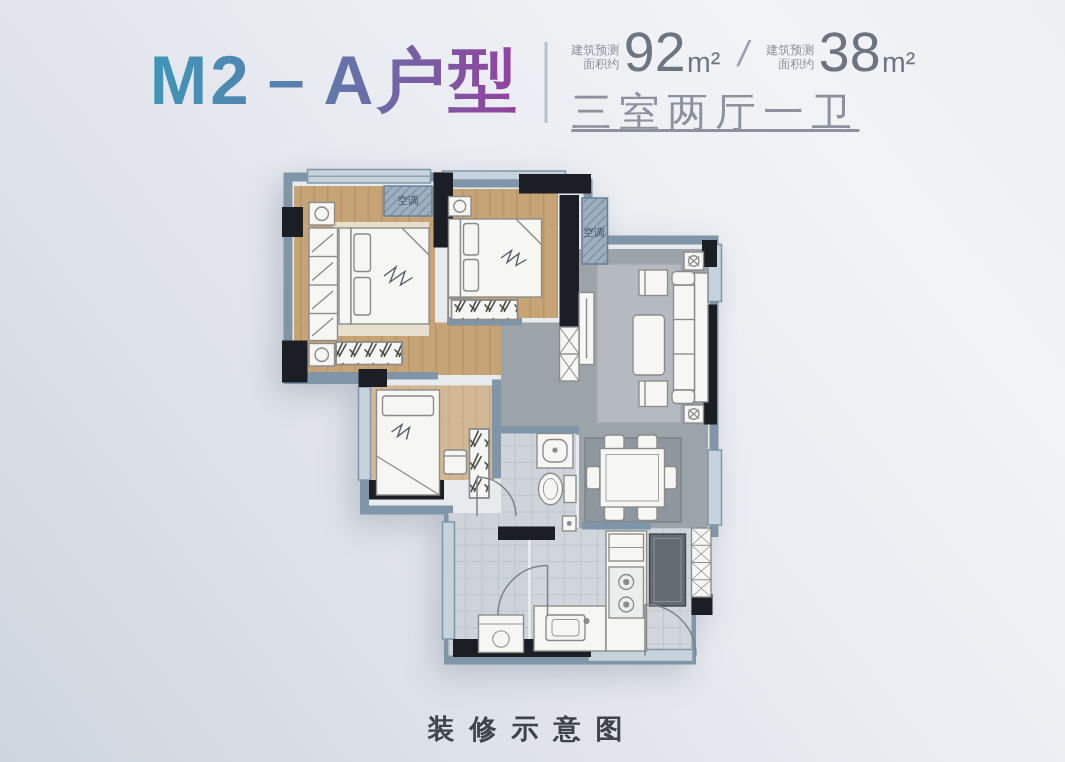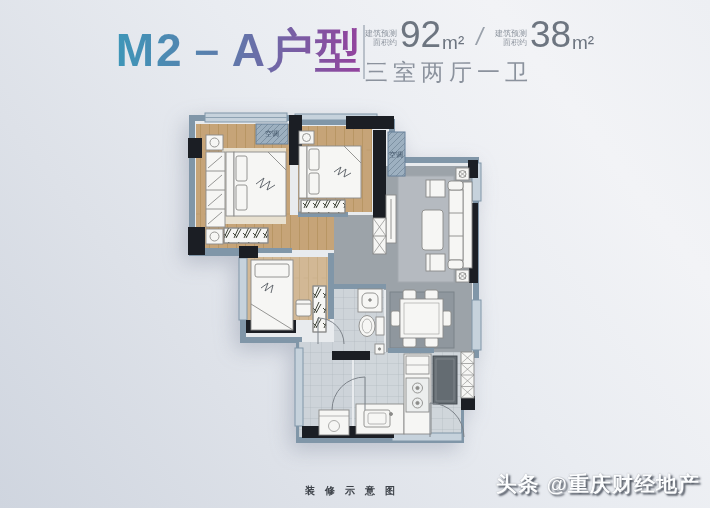--- a/index.html
+++ b/index.html
@@ -4,43 +4,43 @@
 <style>
   html,body{margin:0;padding:0;}
   #page{
     position:relative; width:710px; height:508px; overflow:hidden;
     font-family:"Liberation Sans", sans-serif;
     background:linear-gradient(52deg,#cfd5df 0%, #dde1e8 28%, #e9ecf1 55%, #f2f3f6 80%, #edeff3 100%);
   }
   
   .header{
     position:absolute; top:16px; left:0; width:100%;
-    display:flex; justify-content:center; align-items:center; 
+    display:flex; justify-content:center; align-items:center; gap:16px;
   }
   .title{
     font-size:46px; font-weight:800; letter-spacing:2px; line-height:1;
     background:linear-gradient(90deg,#3e96b8 0%, #5e7bab 45%, #94419d 100%);
     -webkit-background-clip:text; background-clip:text; color:transparent;
     padding-bottom:4px;
   }
   .divider{ width:2px; height:54px; background:#b9c0c9; }
   .specs{ display:flex; flex-direction:column; }
   .area-row{ display:flex; align-items:flex-end; color:#6d7580;justify-content:space-between; }
   .area-label{ display:flex; flex-direction:column; align-items:flex-end;
     font-size:8px; line-height:1.2; color:#8d949e; margin:0 3px 5px 0; }
   .area-value{ font-size:37px; font-weight:500; line-height:1; }
   .area-unit{ font-size:19px; line-height:1; margin:13px 0 1px 1px; }
   .slash{ font-size:24px; color:#9aa1ab; margin:0 12px 2px 12px; font-style:italic; }
-  .layout-text{ font-size:23px; color:#8b929d; letter-spacing:5px; margin-top:4px; font-weight:400; }
+  .layout-text{ font-size:27px; color:#8b929d; letter-spacing:5px; margin-top:4px; font-weight:400;text-decoration:underline; }
   
   .plan-svg{ position:absolute; left:170px; top:100px;
     filter:drop-shadow(-5px 7px 10px rgba(90,100,125,.28)); }
   
   .footer{ position:absolute; left:0; bottom:10px; width:100%; text-align:center; }
-  .caption{ font-size:10px; font-weight:700; letter-spacing:10px; color:#3f444b; }
+  .caption{ font-size:18px; font-weight:700; letter-spacing:10px; color:#3f444b; }
   .note{ font-size:11px; color:#6d7278; letter-spacing:1px; margin-top:6px; }
   .watermark{
     position:absolute; right:10px; bottom:10px;
     font-size:21px; font-weight:700; color:#fcfdfe; letter-spacing:1px;
     text-shadow:2px 2px 2px rgba(55,62,74,.85), 0 0 1px rgba(55,62,74,.5);
   }
 </style>
 </head>
 <body>
 
@@ -281,18 +281,14 @@
       <line x1="316" y1="318" x2="316" y2="344"></line>
       <path d="M330,410 A33,33 0 0 1 363,377"></path>
       <line x1="363" y1="377" x2="363" y2="410"></line>
     </g>
   </svg>
 
   <div class="footer">
     <div class="caption">装修示意图</div>
   </div>
 
-  <div class="watermark">
-    <span>头条</span>
-    <span>@重庆财经地产</span>
-  </div>
 
 </div>
 
 </body></html>

